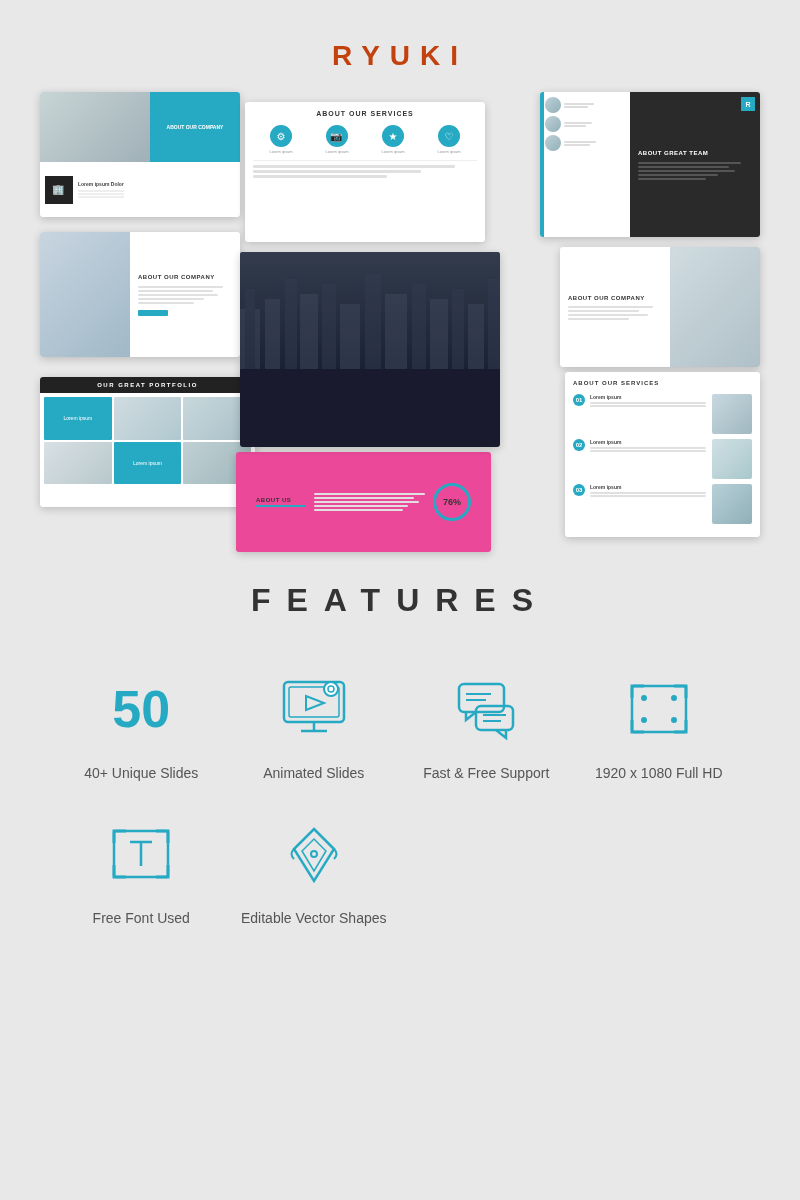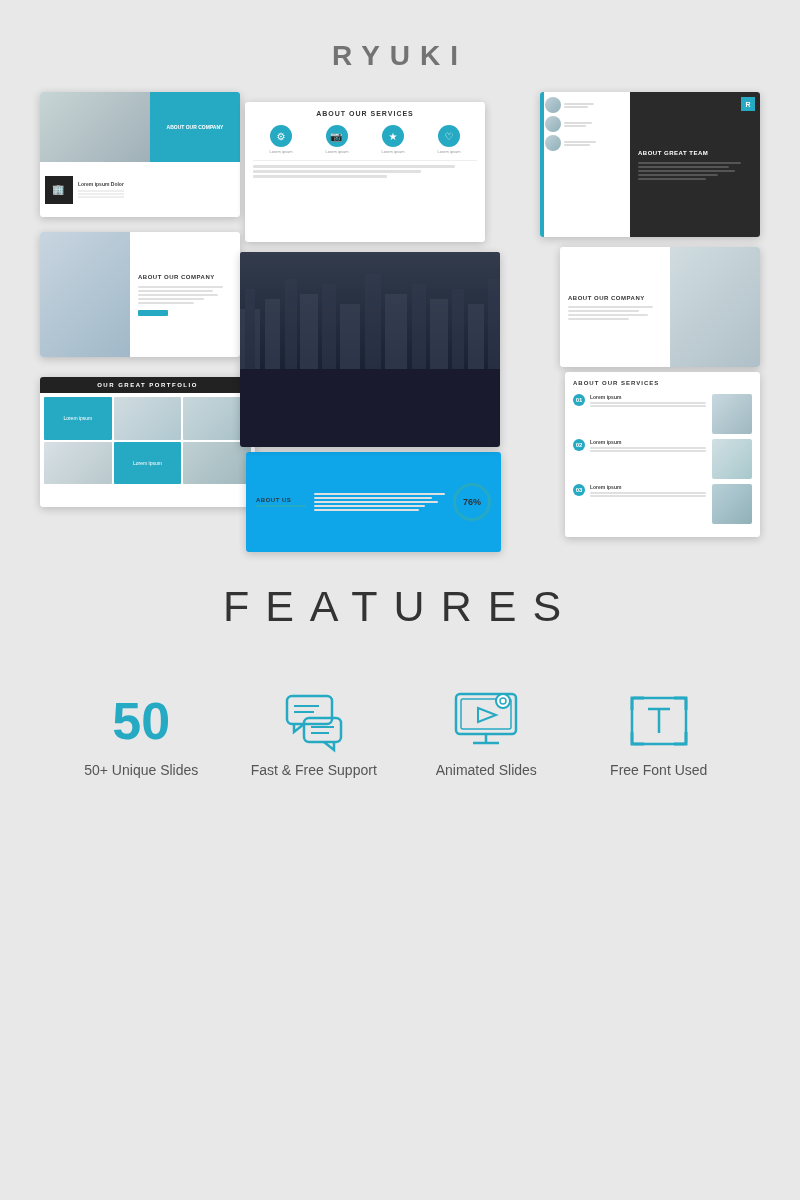--- a/index.html
+++ b/index.html
@@ -12,21 +12,21 @@
       flex-direction: column;
       align-items: center;
     }
 
     
     .page-title {
       margin-top: 40px;
       letter-spacing: 10px;
       font-size: 28px;
       font-weight: 700;
-      color: #737373;
+      color: #c2410c;
       text-transform: uppercase;
     }
 
     
     .slides-preview {
       width: 720px;
       height: 440px;
       margin-top: 20px;
       position: relative;
     }
@@ -433,25 +433,25 @@
     }
     .slide-7 .s7-cell-gray1 { background: linear-gradient(135deg, #d0dce0 0%, #b0c8d0 100%); }
     .slide-7 .s7-cell-gray2 { background: linear-gradient(135deg, #c8d8dc 0%, #a8c0c8 100%); }
     .slide-7 .s7-cell-gray3 { background: linear-gradient(135deg, #d8e0e4 0%, #b8c8cc 100%); }
     .slide-7 .s7-cell-gray4 { background: linear-gradient(135deg, #c0d0d4 0%, #a0b8bc 100%); }
 
     
     .slide-8 {
       width: 255px;
       height: 100px;
-      left: 206px;
+      left: 196px;
       bottom: 0;
       top: 360px;
-      background: #0ea5e9;
-      padding: 10px;
+      background: #ec4899;
+      padding: 20px;
       display: flex;
       align-items: center;
       gap: 8px;
     }
     .slide-8 .s8-label {
       font-size: 6px;
       font-weight: bold;
       color: #333;
       text-transform: uppercase;
       letter-spacing: 0.5px;
@@ -544,41 +544,42 @@
     
     .features-section {
       width: 100%;
       margin-top: 50px;
       display: flex;
       flex-direction: column;
       align-items: center;
     }
 
     .features-title {
-      font-size: 43px;
-      font-weight: 400;
+      font-size: 32px;
+      font-weight: 700;
       letter-spacing: 16px;
       color: #333;
       text-transform: uppercase;
       margin-bottom: 50px;
     }
 
     .features-grid {
       display: grid;
       grid-template-columns: repeat(4, 1fr);
       gap: 30px 10px;
       width: 720px;
       padding: 0 20px;
     }
 
     .feature-item {
       display: flex;
       flex-direction: column;
       align-items: center;
       text-align: center;
+      gap: 15px;
     }
 
     .feature-icon {
       width: 80px;
       height: 80px;
       display: flex;
       align-items: center;
       justify-content: center;
     }
 
@@ -827,23 +828,48 @@
 
 <div class="features-section">
   <h2 class="features-title">FEATURES</h2>
 
   <div class="features-grid">
 
     <div class="feature-item">
       <div class="feature-icon">
         <span class="feature-number">50</span>
       </div>
-      <div class="feature-label">50+ Unique Slides</div>
-    </div>
-
+      <div class="feature-label">40+ Unique Slides</div>
+    </div>
+
+
+    <div class="feature-item">
+      <div class="feature-icon">
+        <svg viewBox="0 0 70 70">
+
+          <rect x="5" y="8" width="60" height="40" rx="4" stroke="#26a9c3" stroke-width="2.5" fill="none"></rect>
+
+          <rect x="10" y="13" width="50" height="30" rx="2" stroke="#26a9c3" stroke-width="1.5" fill="none"></rect>
+
+          <polygon points="27,22 27,36 45,29" stroke="#26a9c3" stroke-width="2" fill="none"></polygon>
+
+          <circle cx="52" cy="15" r="7" stroke="#26a9c3" stroke-width="2" fill="white"></circle>
+          <circle cx="52" cy="15" r="3" stroke="#26a9c3" stroke-width="1.5" fill="none"></circle>
+
+          <line x1="52" y1="7" x2="52" y2="9" stroke="#26a9c3" stroke-width="1.5"></line>
+          <line x1="52" y1="21" x2="52" y2="23" stroke="#26a9c3" stroke-width="1.5"></line>
+          <line x1="44" y1="15" x2="46" y2="15" stroke="#26a9c3" stroke-width="1.5"></line>
+          <line x1="58" y1="15" x2="60" y2="15" stroke="#26a9c3" stroke-width="1.5"></line>
+
+          <line x1="35" y1="48" x2="35" y2="57" stroke="#26a9c3" stroke-width="2.5"></line>
+          <line x1="22" y1="57" x2="48" y2="57" stroke="#26a9c3" stroke-width="2.5"></line>
+        </svg>
+      </div>
+      <div class="feature-label">Animated Slides</div>
+    </div>
 
     <div class="feature-item">
       <div class="feature-icon">
         <svg viewBox="0 0 70 70">
 
           <rect x="8" y="10" width="45" height="28" rx="5" stroke="#26a9c3" stroke-width="2.5" fill="none"></rect>
           <line x1="15" y1="20" x2="40" y2="20" stroke="#26a9c3" stroke-width="2"></line>
           <line x1="15" y1="26" x2="35" y2="26" stroke="#26a9c3" stroke-width="2"></line>
 
           <polyline points="15,38 15,46 25,38" stroke="#26a9c3" stroke-width="2.5" fill="none"></polyline>
@@ -854,56 +880,69 @@
           <polyline points="55,56 55,64 45,56" stroke="#26a9c3" stroke-width="2.5" fill="none"></polyline>
         </svg>
       </div>
       <div class="feature-label">Fast &amp; Free Support</div>
     </div>
 
     <div class="feature-item">
       <div class="feature-icon">
         <svg viewBox="0 0 70 70">
 
-          <rect x="5" y="8" width="60" height="40" rx="4" stroke="#26a9c3" stroke-width="2.5" fill="none"></rect>
-
-          <rect x="10" y="13" width="50" height="30" rx="2" stroke="#26a9c3" stroke-width="1.5" fill="none"></rect>
-
-          <polygon points="27,22 27,36 45,29" stroke="#26a9c3" stroke-width="2" fill="none"></polygon>
-
-          <circle cx="52" cy="15" r="7" stroke="#26a9c3" stroke-width="2" fill="white"></circle>
-          <circle cx="52" cy="15" r="3" stroke="#26a9c3" stroke-width="1.5" fill="none"></circle>
-
-          <line x1="52" y1="7" x2="52" y2="9" stroke="#26a9c3" stroke-width="1.5"></line>
-          <line x1="52" y1="21" x2="52" y2="23" stroke="#26a9c3" stroke-width="1.5"></line>
-          <line x1="44" y1="15" x2="46" y2="15" stroke="#26a9c3" stroke-width="1.5"></line>
-          <line x1="58" y1="15" x2="60" y2="15" stroke="#26a9c3" stroke-width="1.5"></line>
-
-          <line x1="35" y1="48" x2="35" y2="57" stroke="#26a9c3" stroke-width="2.5"></line>
-          <line x1="22" y1="57" x2="48" y2="57" stroke="#26a9c3" stroke-width="2.5"></line>
+          <rect x="8" y="12" width="54" height="46" rx="2" stroke="#26a9c3" stroke-width="2.5" fill="none"></rect>
+
+          <polyline points="8,24 8,12 20,12" stroke="#26a9c3" stroke-width="3" fill="none"></polyline>
+
+          <polyline points="50,12 62,12 62,24" stroke="#26a9c3" stroke-width="3" fill="none"></polyline>
+
+          <polyline points="8,46 8,58 20,58" stroke="#26a9c3" stroke-width="3" fill="none"></polyline>
+
+          <polyline points="50,58 62,58 62,46" stroke="#26a9c3" stroke-width="3" fill="none"></polyline>
+
+          <circle cx="20" cy="24" r="2" fill="#26a9c3"></circle>
+          <circle cx="50" cy="24" r="2" fill="#26a9c3"></circle>
+          <circle cx="20" cy="46" r="2" fill="#26a9c3"></circle>
+          <circle cx="50" cy="46" r="2" fill="#26a9c3"></circle>
         </svg>
       </div>
-      <div class="feature-label">Animated Slides</div>
-    </div>
-
+      <div class="feature-label">1920 x 1080 Full HD</div>
+    </div>
 
     <div class="feature-item">
       <div class="feature-icon">
         <svg viewBox="0 0 70 70">
 
           <rect x="8" y="12" width="54" height="46" rx="2" stroke="#26a9c3" stroke-width="2.5" fill="none"></rect>
 
           <polyline points="8,24 8,12 20,12" stroke="#26a9c3" stroke-width="3" fill="none"></polyline>
           <polyline points="50,12 62,12 62,24" stroke="#26a9c3" stroke-width="3" fill="none"></polyline>
           <polyline points="8,46 8,58 20,58" stroke="#26a9c3" stroke-width="3" fill="none"></polyline>
           <polyline points="50,58 62,58 62,46" stroke="#26a9c3" stroke-width="3" fill="none"></polyline>
 
           <line x1="24" y1="23" x2="46" y2="23" stroke="#26a9c3" stroke-width="2.5"></line>
           <line x1="35" y1="23" x2="35" y2="47" stroke="#26a9c3" stroke-width="2.5"></line>
         </svg>
       </div>
       <div class="feature-label">Free Font Used</div>
     </div>
 
+    <div class="feature-item">
+      <div class="feature-icon">
+        <svg viewBox="0 0 70 70">
+
+          <path d="M35 10 L55 30 L35 62 L15 30 Z" stroke="#26a9c3" stroke-width="2.5" fill="none"></path>
+
+          <path d="M35 20 L47 32 L35 52 L23 32 Z" stroke="#26a9c3" stroke-width="1.5" fill="none"></path>
+
+          <circle cx="35" cy="35" r="3" stroke="#26a9c3" stroke-width="2" fill="none"></circle>
+
+          <path d="M15 30 Q10 35 15 40" stroke="#26a9c3" stroke-width="2" fill="none"></path>
+          <path d="M55 30 Q60 35 55 40" stroke="#26a9c3" stroke-width="2" fill="none"></path>
+        </svg>
+      </div>
+      <div class="feature-label">Editable Vector Shapes</div>
+    </div>
 
 
   </div>
 </div>
 
 </body></html>

